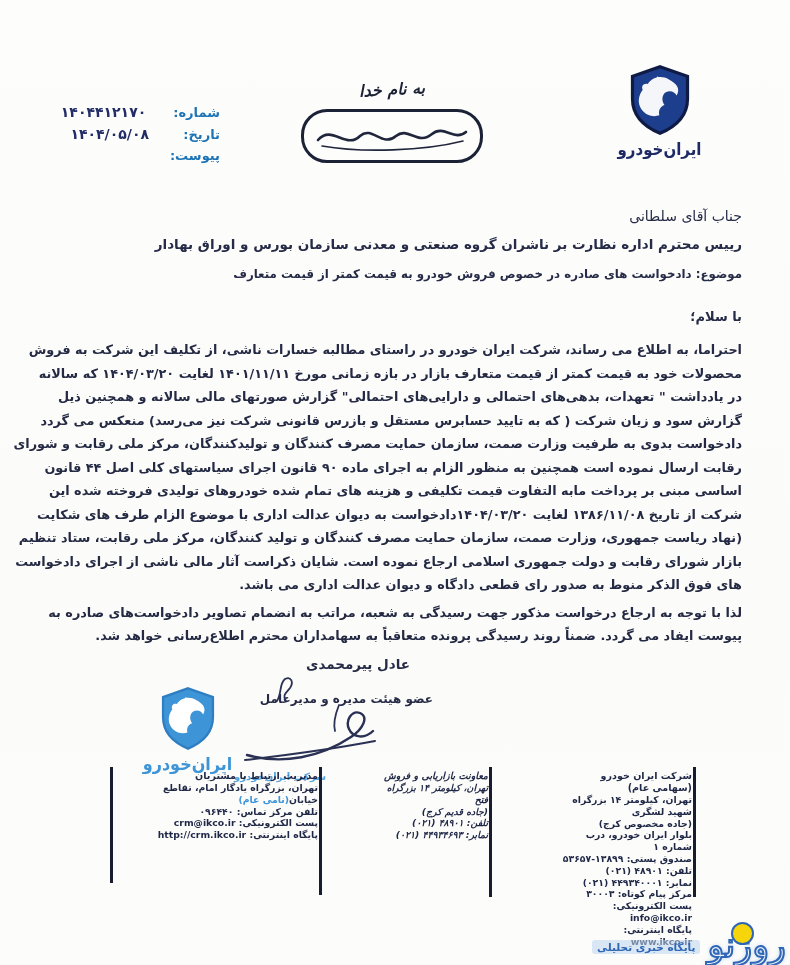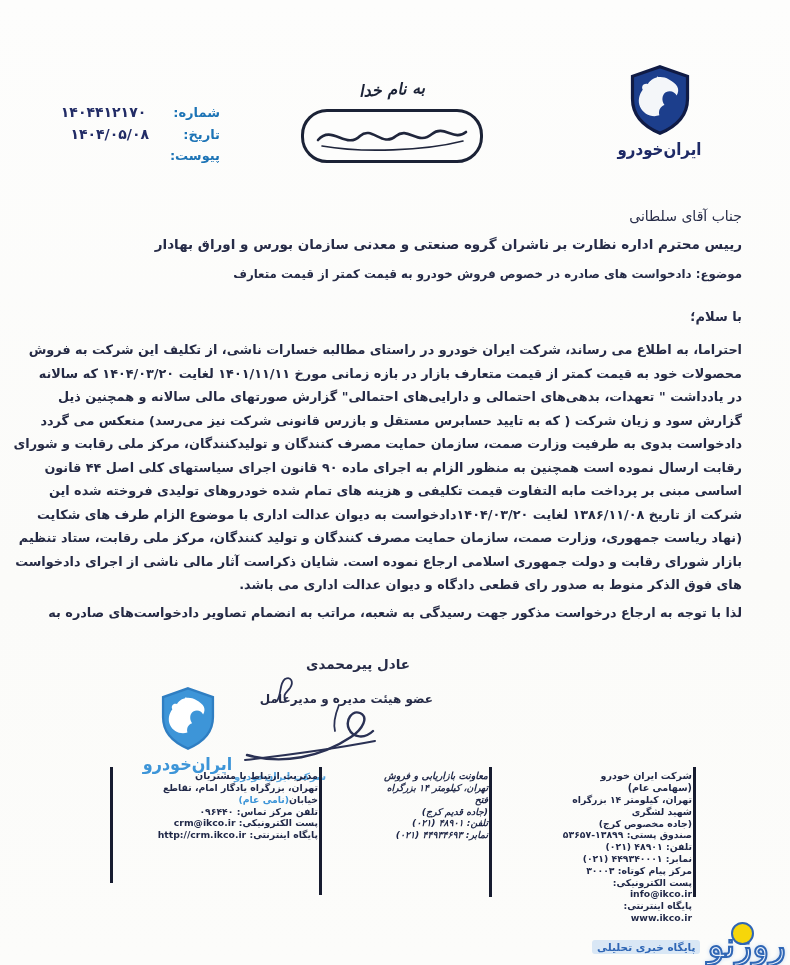--- a/index.html
+++ b/index.html
@@ -118,20 +118,21 @@
     <div class="bline">در یادداشت " تعهدات، بدهی‌های احتمالی و دارایی‌های احتمالی" گزارش صورتهای مالی سالانه و همچنین ذیل</div>
     <div class="bline">گزارش سود و زیان شرکت ( که به تایید حسابرس مستقل و بازرس قانونی شرکت نیز می‌رسد) منعکس می گردد</div>
     <div class="bline">دادخواست بدوی به طرفیت وزارت صمت، سازمان حمایت مصرف کنندگان و تولیدکنندگان، مرکز ملی رقابت و شورای</div>
     <div class="bline">رقابت ارسال نموده است همچنین به منظور الزام به اجرای ماده ۹۰ قانون اجرای سیاستهای کلی اصل ۴۴ قانون</div>
     <div class="bline">اساسی مبنی بر پرداخت مابه التفاوت قیمت تکلیفی و هزینه های تمام شده خودروهای تولیدی فروخته شده این</div>
     <div class="bline">شرکت از تاریخ ۱۳۸۶/۱۱/۰۸ لغایت ۱۴۰۴/۰۳/۲۰دادخواست به دیوان عدالت اداری با موضوع الزام طرف های شکایت</div>
     <div class="bline">(نهاد ریاست جمهوری، وزارت صمت، سازمان حمایت مصرف کنندگان و تولید کنندگان، مرکز ملی رقابت، ستاد تنظیم</div>
     <div class="bline">بازار شورای رقابت و دولت جمهوری اسلامی ارجاع نموده است. شایان ذکراست آثار مالی ناشی از اجرای دادخواست</div>
     <div class="bline end">های فوق الذکر منوط به صدور رای قطعی دادگاه و دیوان عدالت اداری می باشد.</div>
     <div class="bline p2">لذا با توجه به ارجاع درخواست مذکور جهت رسیدگی به شعبه، مراتب به انضمام تصاویر دادخواست‌های صادره به</div>
+    <div class="bline end">پیوست ایفاد می گردد. ضمناً روند رسیدگی پرونده متعاقباً به سهامداران محترم اطلاع‌رسانی خواهد شد.</div>
   </div>
 
   <div class="sig-block">
     <div class="sig-name">عادل پیرمحمدی</div>
     <div class="sig-title">عضو هیئت مدیره و مدیرعامل</div>
   </div>
   <svg class="sig-initials" width="26" height="32" viewBox="0 0 26 30">
     <path d="M5 26 C10 18 7 9 13 4 C19 1 22 7 18 13 C14 18 10 20 14 26" fill="none" stroke="#2a3154" stroke-width="1.8" stroke-linecap="round"></path>
   </svg>
   <svg class="sig-flourish" width="135" height="72" viewBox="0 0 135 72">
@@ -147,20 +148,21 @@
       <path d="M46 19 L55 28 L41 30 Z" fill="#ffffff"></path>
     </svg>
     <div class="wordmark-blue">ایران‌خودرو</div>
   </div>
   <div class="footer-caption">شرکت ایران‌خودرو</div>
 
   <div class="fcol col-company">
     <div class="fhead">شرکت ایران خودرو (سهامی عام)</div>
     <div class="fline">تهران، کیلومتر ۱۴ بزرگراه شهید لشگری</div>
     <div class="fline">(جاده مخصوص کرج)</div>
+    <div class="fline">بلوار ایران خودرو، درب شماره ۱</div>
     <div class="fline">صندوق پستی: ۱۳۸۹۹-۵۳۶۵۷</div>
     <div class="fline">تلفن: ۴۸۹۰۱ (۰۲۱)</div>
     <div class="fline">نمابر: ۴۴۹۳۴۰۰۰۱ (۰۲۱)</div>
     <div class="fline">مرکز پیام کوتاه: ۳۰۰۰۳</div>
     <div class="fline">پست الکترونیکی: info@ikco.ir</div>
     <div class="fline">پایگاه اینترنتی: www.ikco.ir</div>
   </div>
   <div class="fcol col-sales">
     <div class="fhead">معاونت بازاریابی و فروش</div>
     <div class="fline">تهران، کیلومتر ۱۴ بزرگراه فتح</div>

